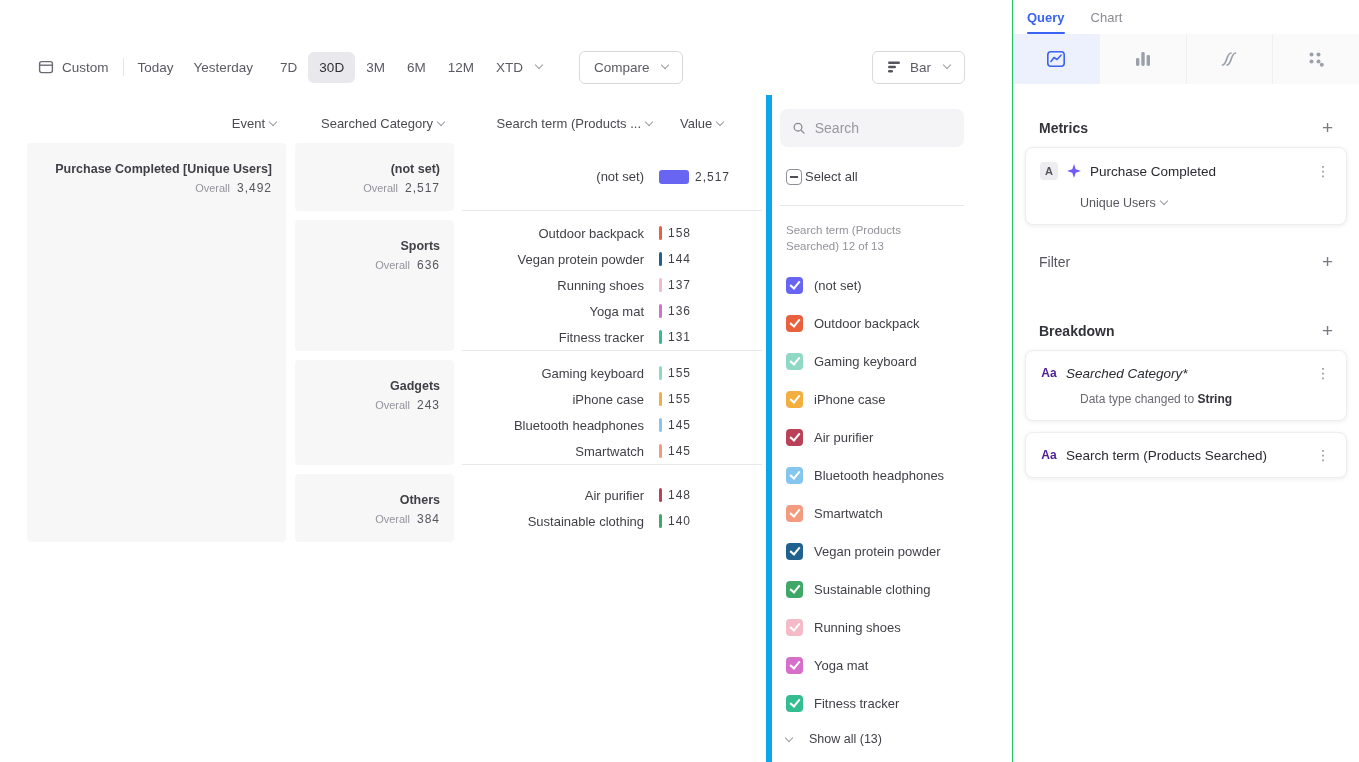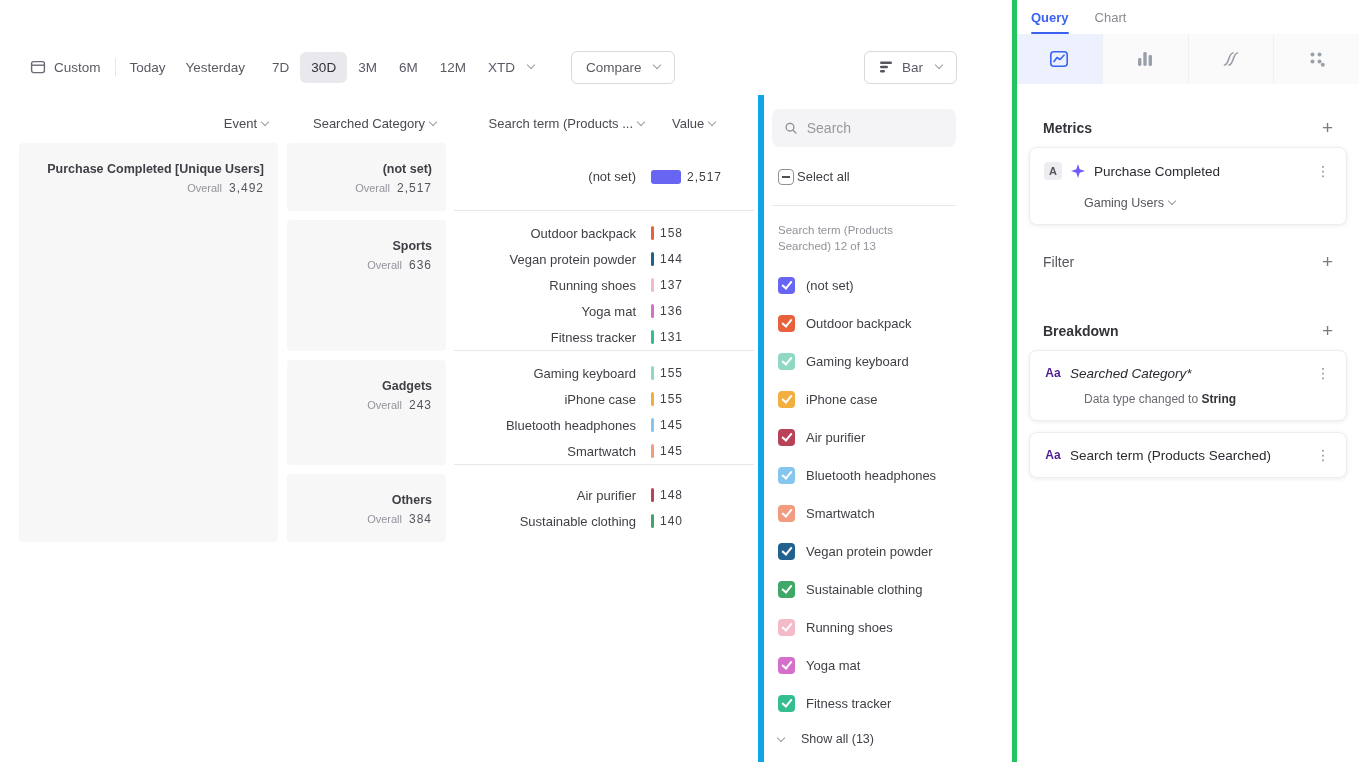--- a/index.html
+++ b/index.html
@@ -1,21 +1,21 @@
 <!DOCTYPE html>
 <html><head>
 <meta charset="utf-8">
 <style>
   * { box-sizing: border-box; margin: 0; padding: 0; }
   html,body { width:1359px; height:762px; }
   body {
     font-family: "Liberation Sans", sans-serif;
     background:#ffffff; color:#3f3f46; overflow:hidden; position:relative;
   }
-  .report { position:absolute; left:4px; top:0; width:1012px; height:762px; }
+  .report { position:absolute; left:12px; top:0; width:1012px; height:762px; }
 
   
   .toolbar { position:absolute; left:16px; top:48px; width:980px; height:38px;
              display:flex; align-items:center; }
   .tbtn { display:flex; align-items:center; gap:8px; border:none; background:none;
           font-family:inherit; font-size:13.5px; color:#5a5a64; cursor:pointer;
           padding:8px 10px; border-radius:6px; white-space:nowrap; }
   .range { padding:8px 11px; }
   .range.active { background:#e9e9ed; color:#2f2f36; }
   .outline { border:1px solid #d8d8de; background:#fff; padding:8px 14px; }
@@ -73,21 +73,21 @@
                         transform:rotate(40deg); }
   .cbx.ind { width:16px; height:16px; border:1.5px solid #8f8f98; background:#fff; }
   .cbx.ind::after { content:""; position:absolute; left:2.5px; top:5.5px; width:8px; height:2px;
                     background:#4f4f58; }
   .showall { display:flex; align-items:center; gap:17px; margin:10px 0 0 6px;
              font-size:12.5px; color:#3f3f46; cursor:pointer; }
   .showall .chev { top:-1px; margin-left:0; }
 
   
   .sidebar { position:absolute; left:1012px; top:0; width:347px; height:762px;
-             border-left:5px solid #22c55e; background:#fff; }
+             border-left:1px solid #22c55e; background:#fff; }
   .tabs { display:flex; align-items:stretch; height:34px; padding-left:14px; gap:26px; }
   .tab { font-size:13px; color:#8a8a92; display:flex; align-items:center; position:relative; cursor:pointer; }
   .tab.active { color:#3a63f3; font-weight:700; }
   .tab.active::after { content:""; position:absolute; left:0; right:0; bottom:0; height:2.5px;
                        background:#3a63f3; border-radius:2px; }
   .icontabs { display:flex; height:50px; }
   .itab { flex:1; display:flex; align-items:center; justify-content:center;
           background:#fafafb; border-right:1px solid #f0f0f3; cursor:pointer; }
   .itab:last-child { border-right:none; }
   .itab.active { background:#edf0fd; }
@@ -391,21 +391,21 @@
   <div class="card">
     <div class="crow">
       <span class="badge">A</span>
       <svg class="sparkle" width="16" height="16" viewBox="0 0 16 16">
         <path d="M8 1 L9.7 6.3 L15 8 L9.7 9.7 L8 15 L6.3 9.7 L1 8 L6.3 6.3 Z" fill="#6e5bf6"></path>
       </svg>
       <span class="cname">Purchase Completed</span>
       <span class="kebab">⋮</span>
     </div>
     <div class="csub">
-      <span>Gaming Users</span>
+      <span>Unique Users</span>
       <i class="chev"></i>
     </div>
   </div>
 
   <div class="section-h mh-filter">
     <span>Filter</span>
     <span class="plus">+</span>
   </div>
 
   <div class="section-h mh-breakdown">

